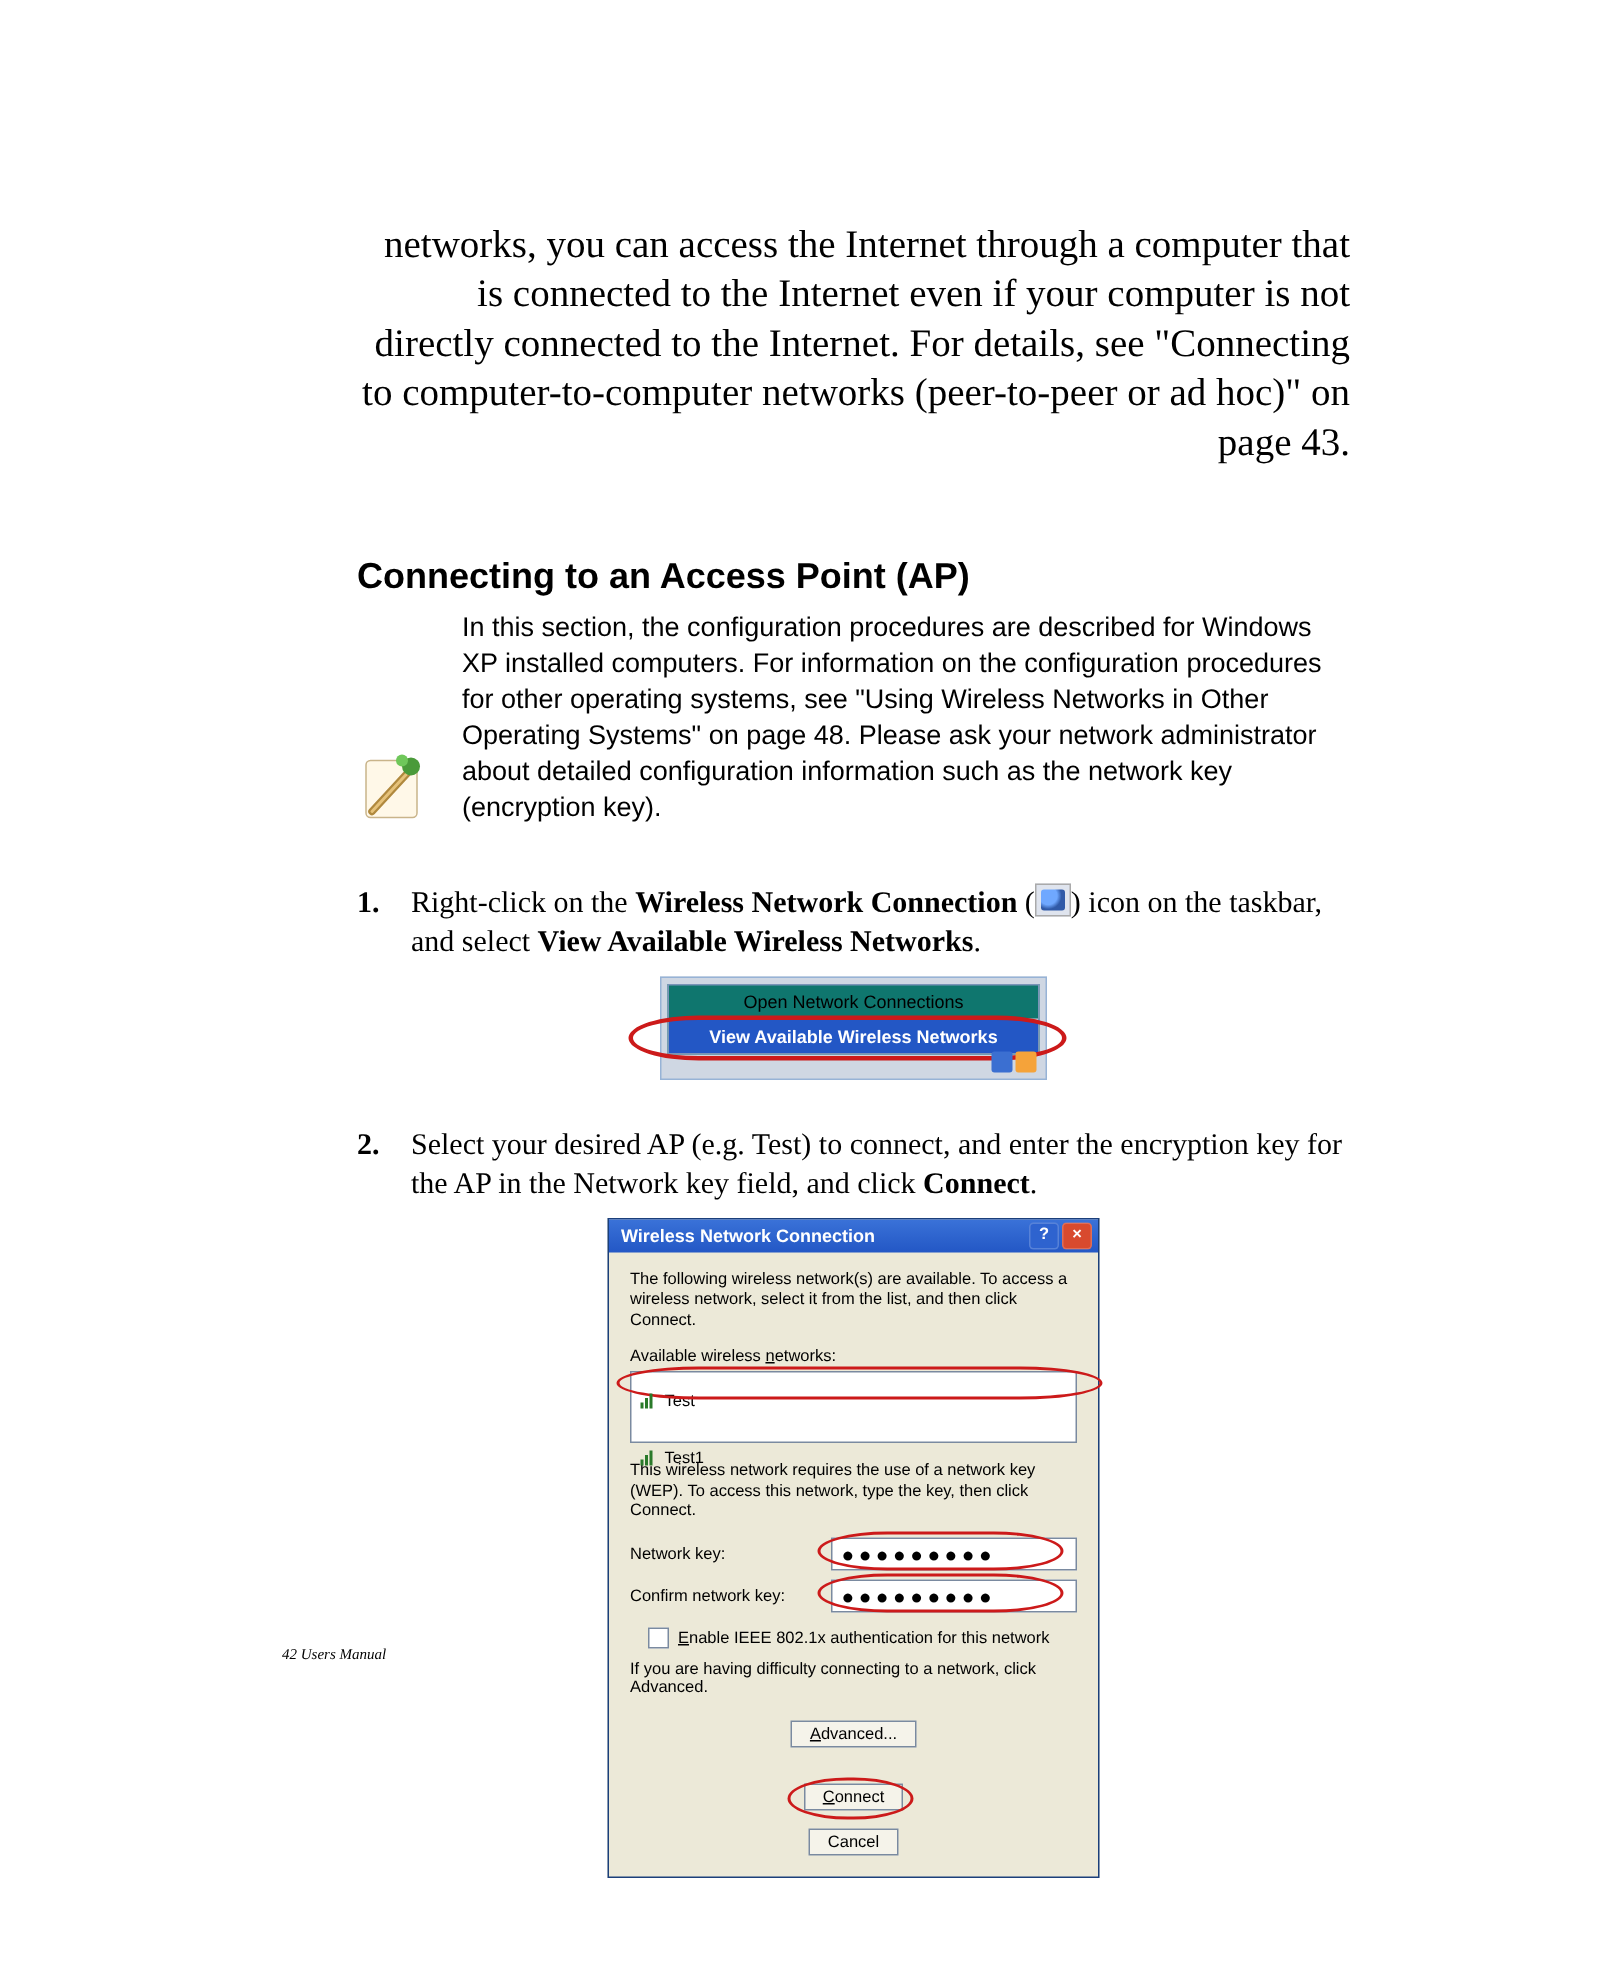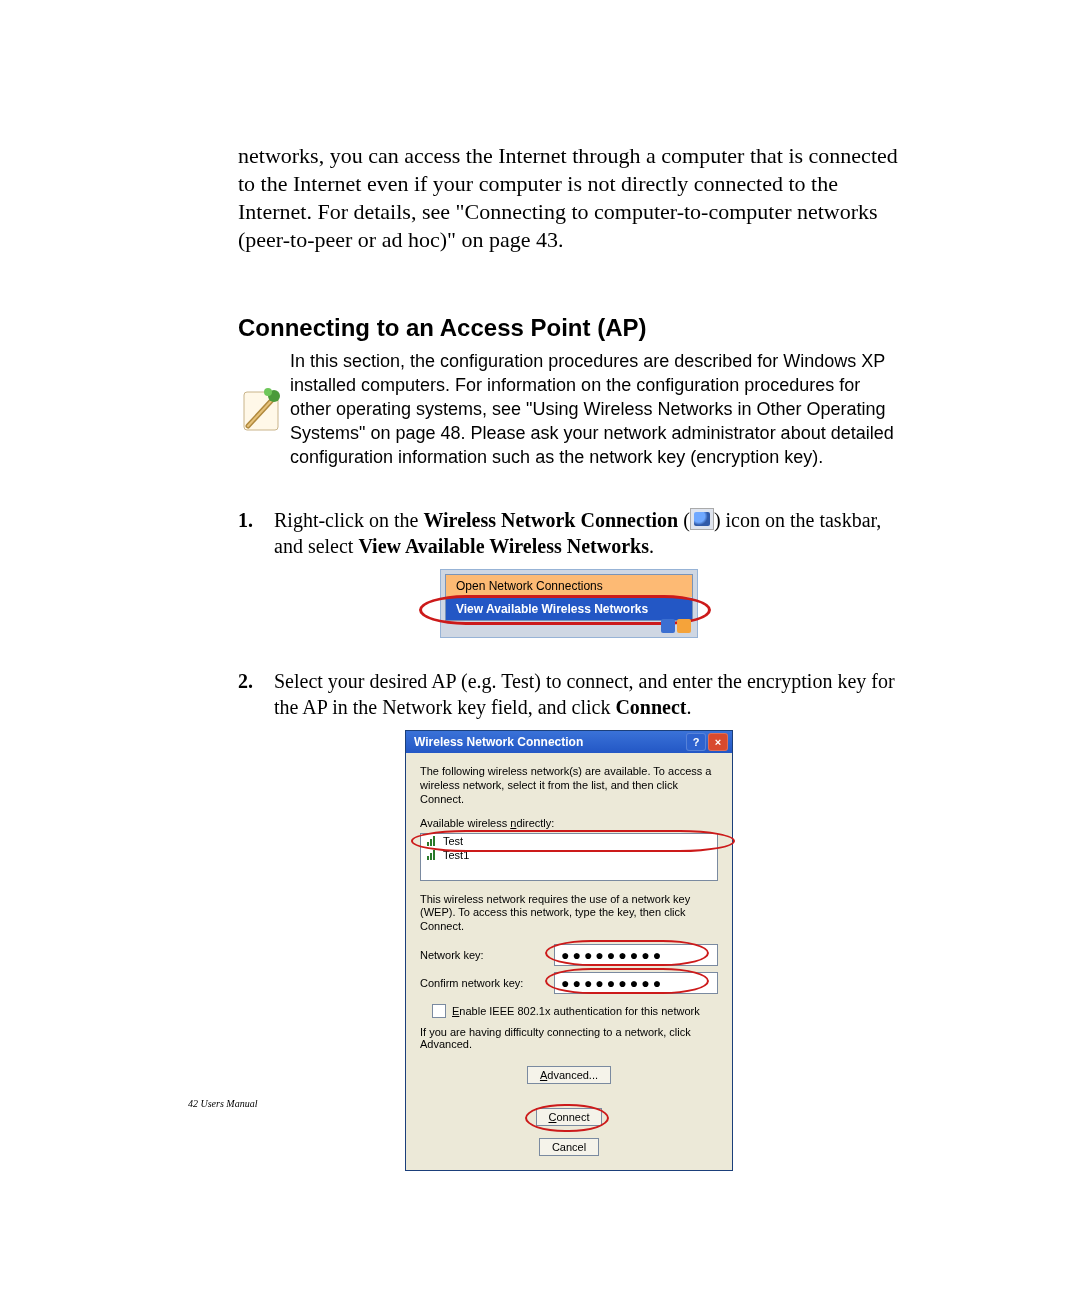--- a/index.html
+++ b/index.html
@@ -12,40 +12,41 @@
     color: #000;
   }
   .page {
     position: relative;
     width: 1080px;
     height: 1309px;
     box-sizing: border-box;
     padding: 120px 180px 0 238px;
   }
   .body-text {
-    font-size: 22px;
+    font-size: 26px;
     line-height: 1.27;
+    text-align: right;
   }
   .heading {
     font-family: Arial, Helvetica, sans-serif;
     font-weight: bold;
     font-size: 24px;
     margin-top: 60px;
     margin-bottom: 8px;
   }
   .section-intro {
     font-size: 20px;
     line-height: 1.27;
     margin: 0;
     margin-bottom: 30px;
   }
   .note-row {
     display: flex;
-    align-items: center;
-    gap: 4px;
+    align-items: flex-end;
+    gap: 22px;
     margin-bottom: 38px;
   }
   .note-icon {
     width: 48px;
     height: 50px;
     flex-shrink: 0;
     position: relative;
     margin-top: 2px;
   }
   .note-icon svg { display:block; }
@@ -87,24 +88,25 @@
 
   
   .ctx-wrap {
     width: 248px;
     background: #cfd7e3;
     position: relative;
     padding: 4px 4px 16px 4px;
     border: 1px solid #97b3d6;
   }
   .ctx-menu {
-    background: #fdba74;
+    background: #0f766e;
     border: 1px solid #7a94b8;
     font-family: "Tahoma", Arial, sans-serif;
     font-size: 12px;
+    text-align: center;
   }
   .ctx-item {
     padding: 4px 10px;
     border-bottom: 1px solid #c9d3e2;
   }
   .ctx-item.sel {
     background: #2357c5;
     color: #fff;
     font-weight: bold;
     border-bottom: none;
@@ -163,21 +165,21 @@
   .dlg-label .ul{text-decoration:underline;}
   .dlg-list{
     border:1px solid #7a8aa0;
     background:#fff;
     height:46px;
     position:relative;
     margin-bottom:12px;
   }
   .dlg-list-item{
     display:flex;align-items:center;gap:6px;
-    padding:1px 6px;
+    padding:13px 6px;
   }
   .sig-ic{width:10px;height:10px;position:relative;}
   .sig-ic::before{content:'';position:absolute;inset:0;background:
     linear-gradient(#2a7a2a,#2a7a2a) 0 6px/2px 4px no-repeat,
     linear-gradient(#2a7a2a,#2a7a2a) 3px 3px/2px 7px no-repeat,
     linear-gradient(#2a7a2a,#2a7a2a) 6px 0/2px 10px no-repeat;
   }
   .dlg-list .oval{
     position:absolute;
     left:-10px;top:-4px;width:320px;height:18px;
@@ -280,21 +282,21 @@
     <div class="dlg">
       <div class="dlg-title">
         <span>Wireless Network Connection</span>
         <span class="dlg-title-spacer"></span>
         <span class="dlg-btn dlg-help">?</span>
         <span class="dlg-btn dlg-close">×</span>
       </div>
       <div class="dlg-body">
         <div class="dlg-desc">The following wireless network(s) are available. To access a wireless network, select it from the list, and then click Connect.</div>
         <div class="dlg-label">
-          <span>Available wireless </span><span class="ul">n</span><span>directly:</span>
+          <span>Available wireless </span><span class="ul">n</span><span>etworks:</span>
         </div>
         <div class="dlg-list">
           <div class="oval"></div>
           <div class="dlg-list-item">
             <span class="sig-ic"></span>
             <span>Test</span>
           </div>
           <div class="dlg-list-item">
             <span class="sig-ic"></span>
             <span>Test1</span>

